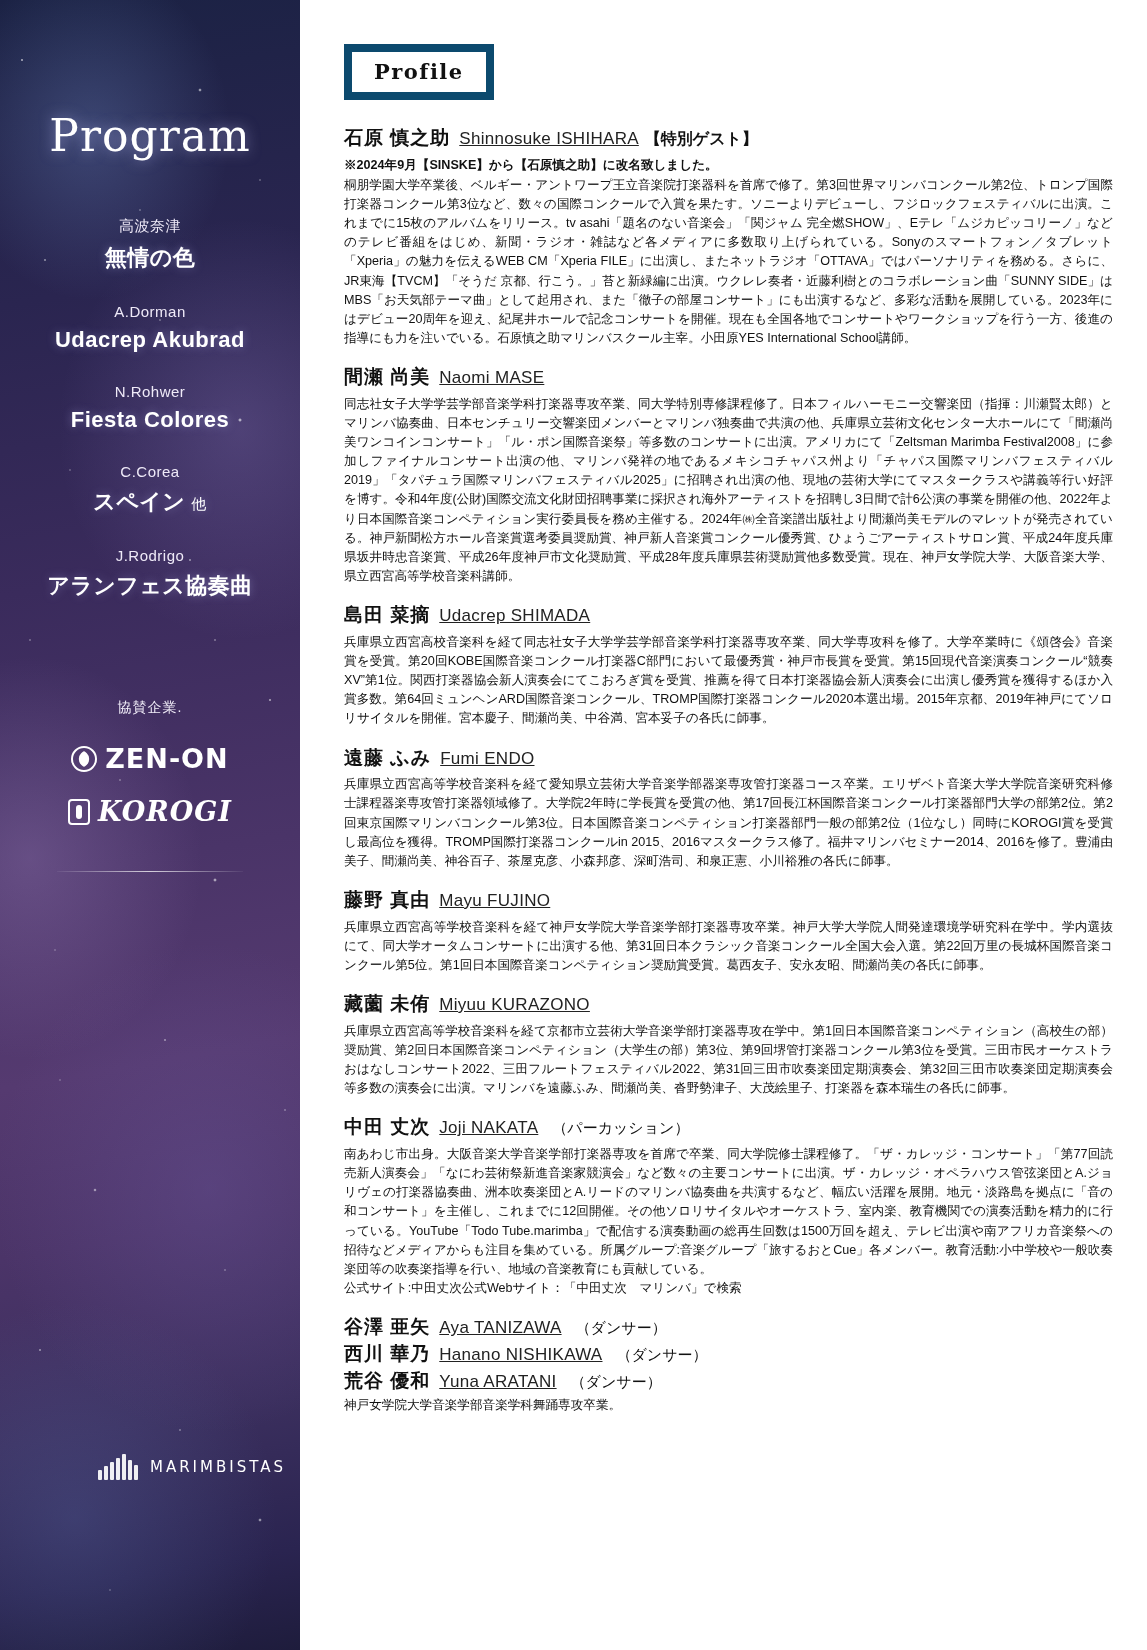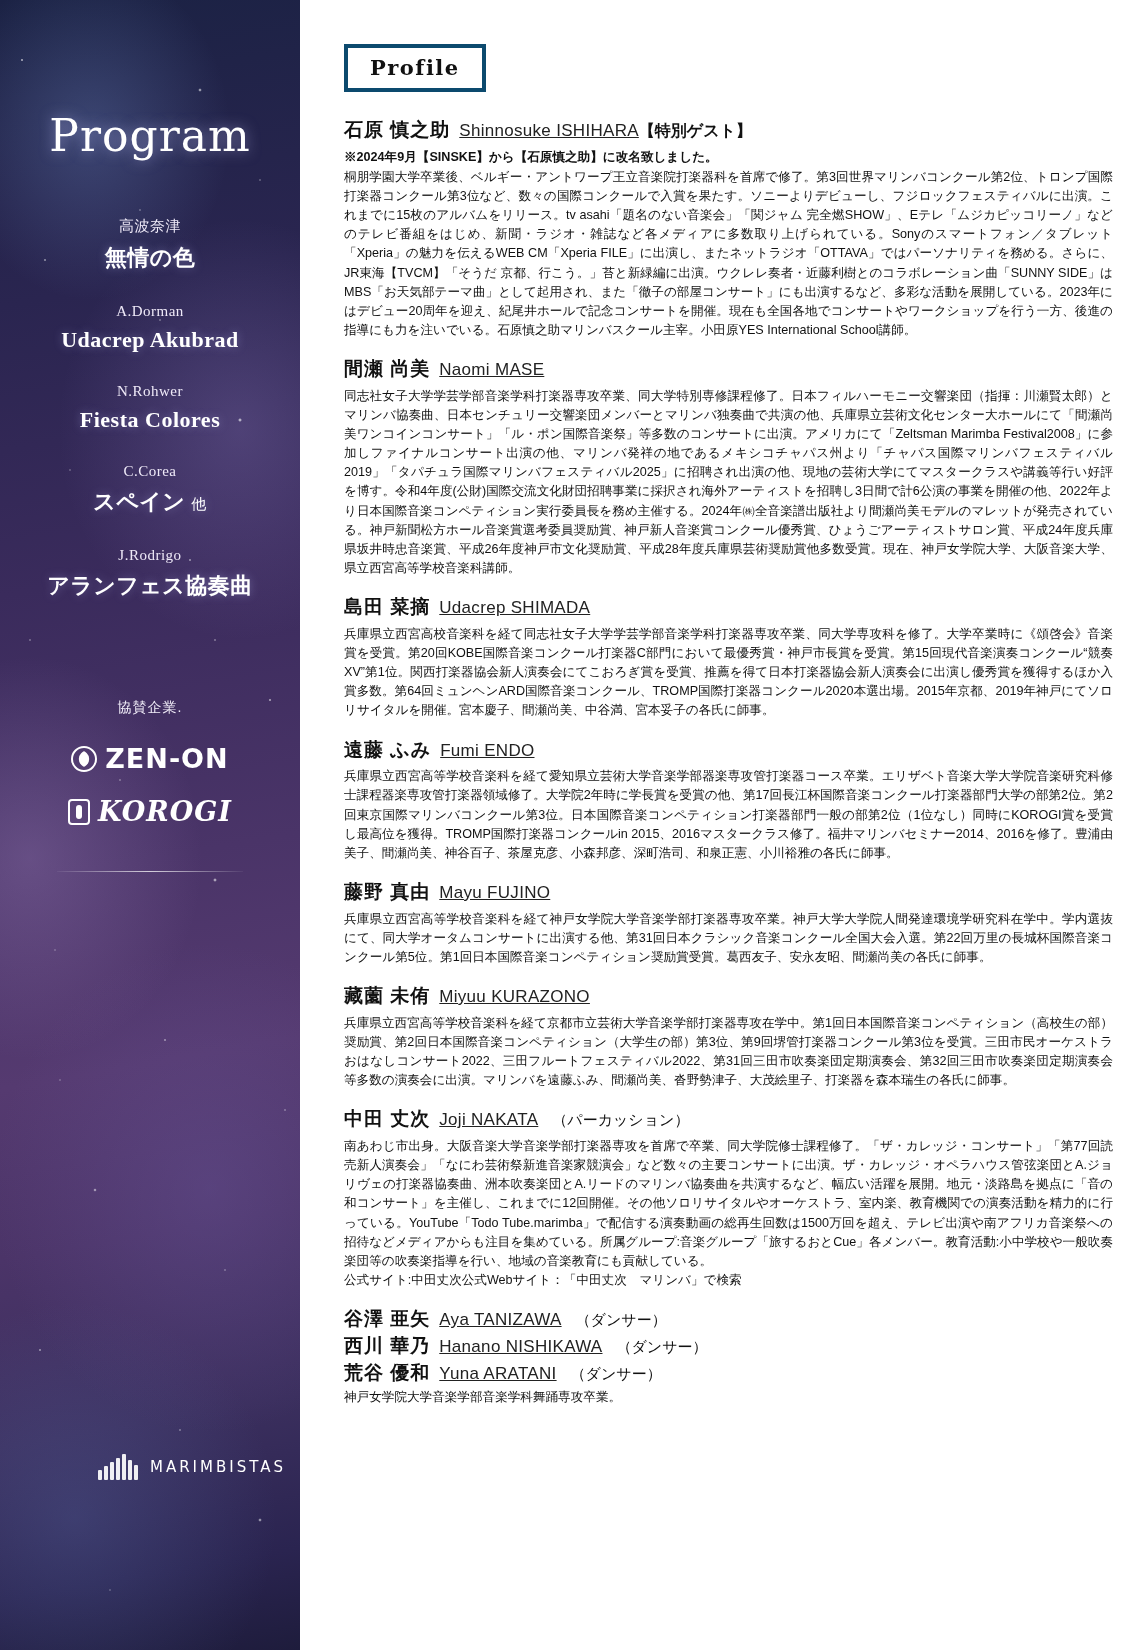--- a/index.html
+++ b/index.html
@@ -84,21 +84,20 @@
     margin-top: 110px;
     font-family: "DejaVu Serif", serif;
     font-size: 44px;
     letter-spacing: 1px;
     color: #ffffff;
     text-shadow: 0 0 14px rgba(200,200,255,0.55);
   }
   .program-list {
     margin-top: 56px;
     width: 100%;
-    font-family: Liberation Serif, serif;
   }
   .prog-item { margin-bottom: 30px; }
   .prog-composer {
     font-size: 15px;
     font-weight: 400;
     letter-spacing: 0.5px;
     color: #efeaf8;
     margin-bottom: 7px;
   }
   .prog-piece {
@@ -201,21 +200,21 @@
   
   .right-panel {
     position: relative;
     flex: 1 1 auto;
     padding: 44px 34px 20px 44px;
     background: #ffffff;
     color: #111111;
   }
   .profile-badge {
     display: inline-block;
-    border: 4px solid #0c4a6e;
+    border: 8px solid #0c4a6e;
     padding: 7px 22px 8px 22px;
     font-size: 21px;
     font-weight: 700;
     letter-spacing: 1.5px;
     color: #111;
     font-family: "DejaVu Serif", serif;
     margin-bottom: 26px;
   }
   .person { margin-bottom: 17px; }
   .person-head {
@@ -233,20 +232,21 @@
     font-weight: 400;
     color: #222;
     margin-left: 9px;
     letter-spacing: 0.3px;
     text-decoration: underline;
   }
   .p-tag {
     font-size: 16px;
     font-weight: 700;
     color: #111;
+    margin-left: 6px;
     text-align: right;
   }
   .p-role {
     font-size: 15px;
     font-weight: 400;
     color: #111;
     margin-left: 14px;
   }
   .p-note {
     font-size: 12.6px;

